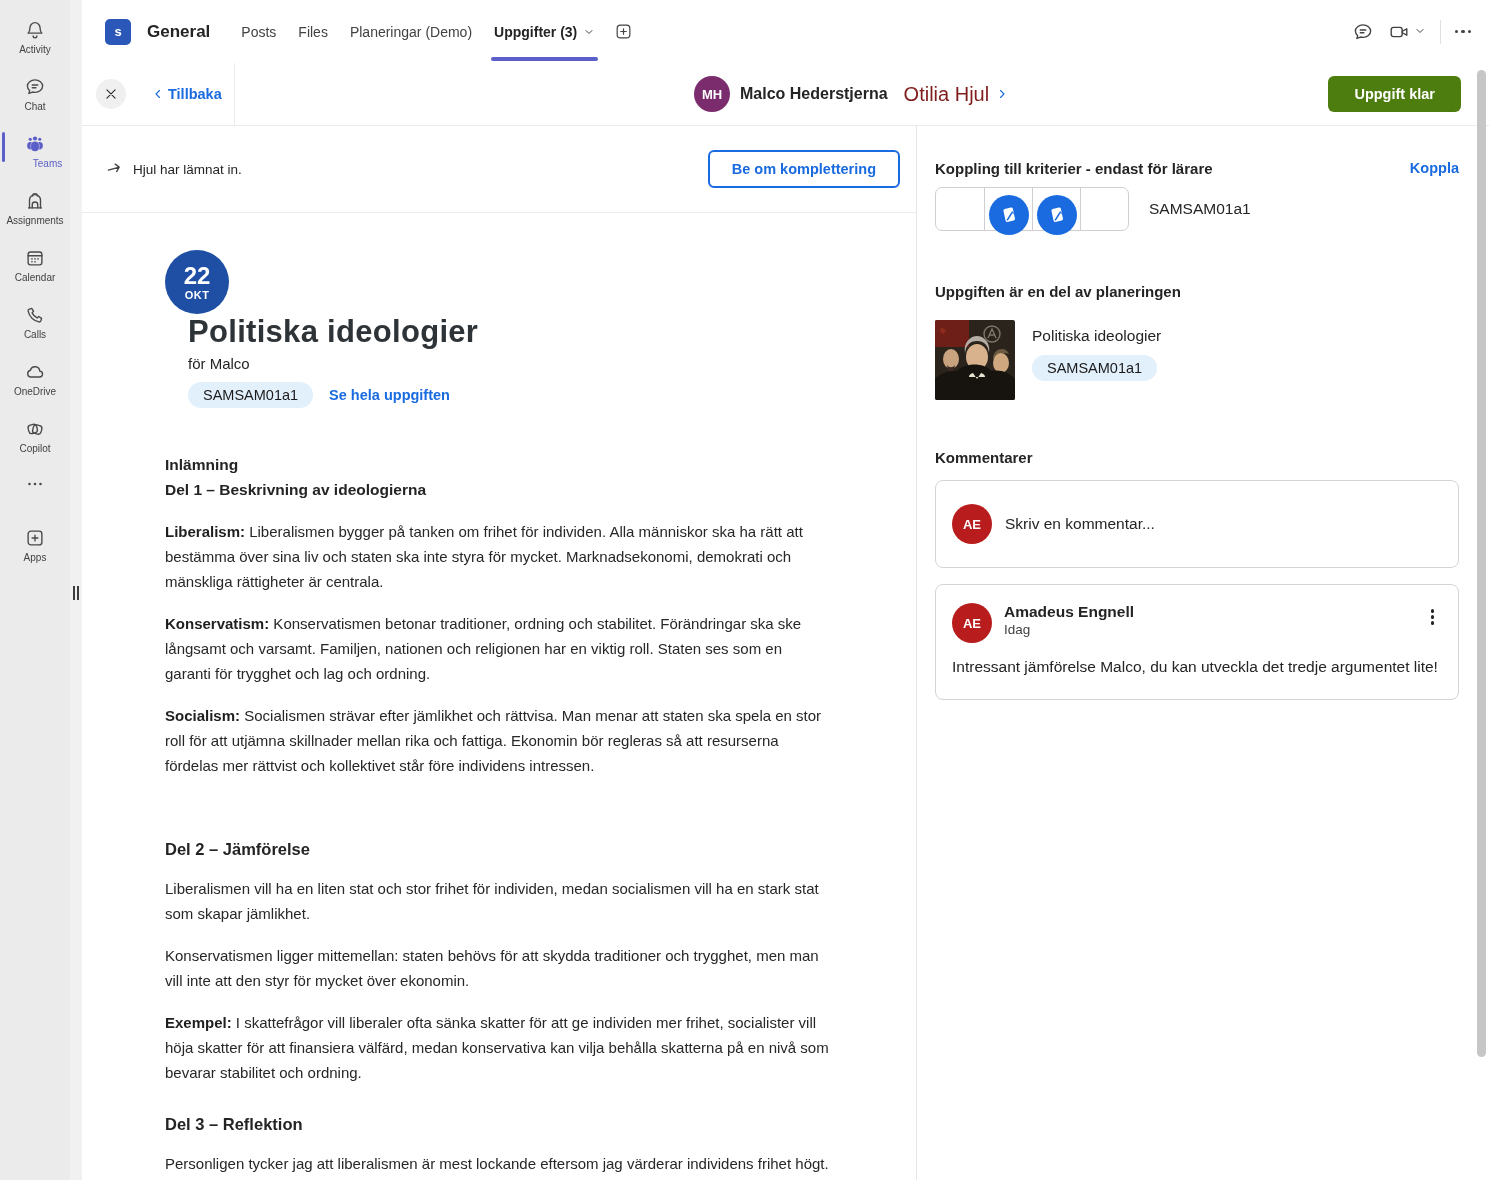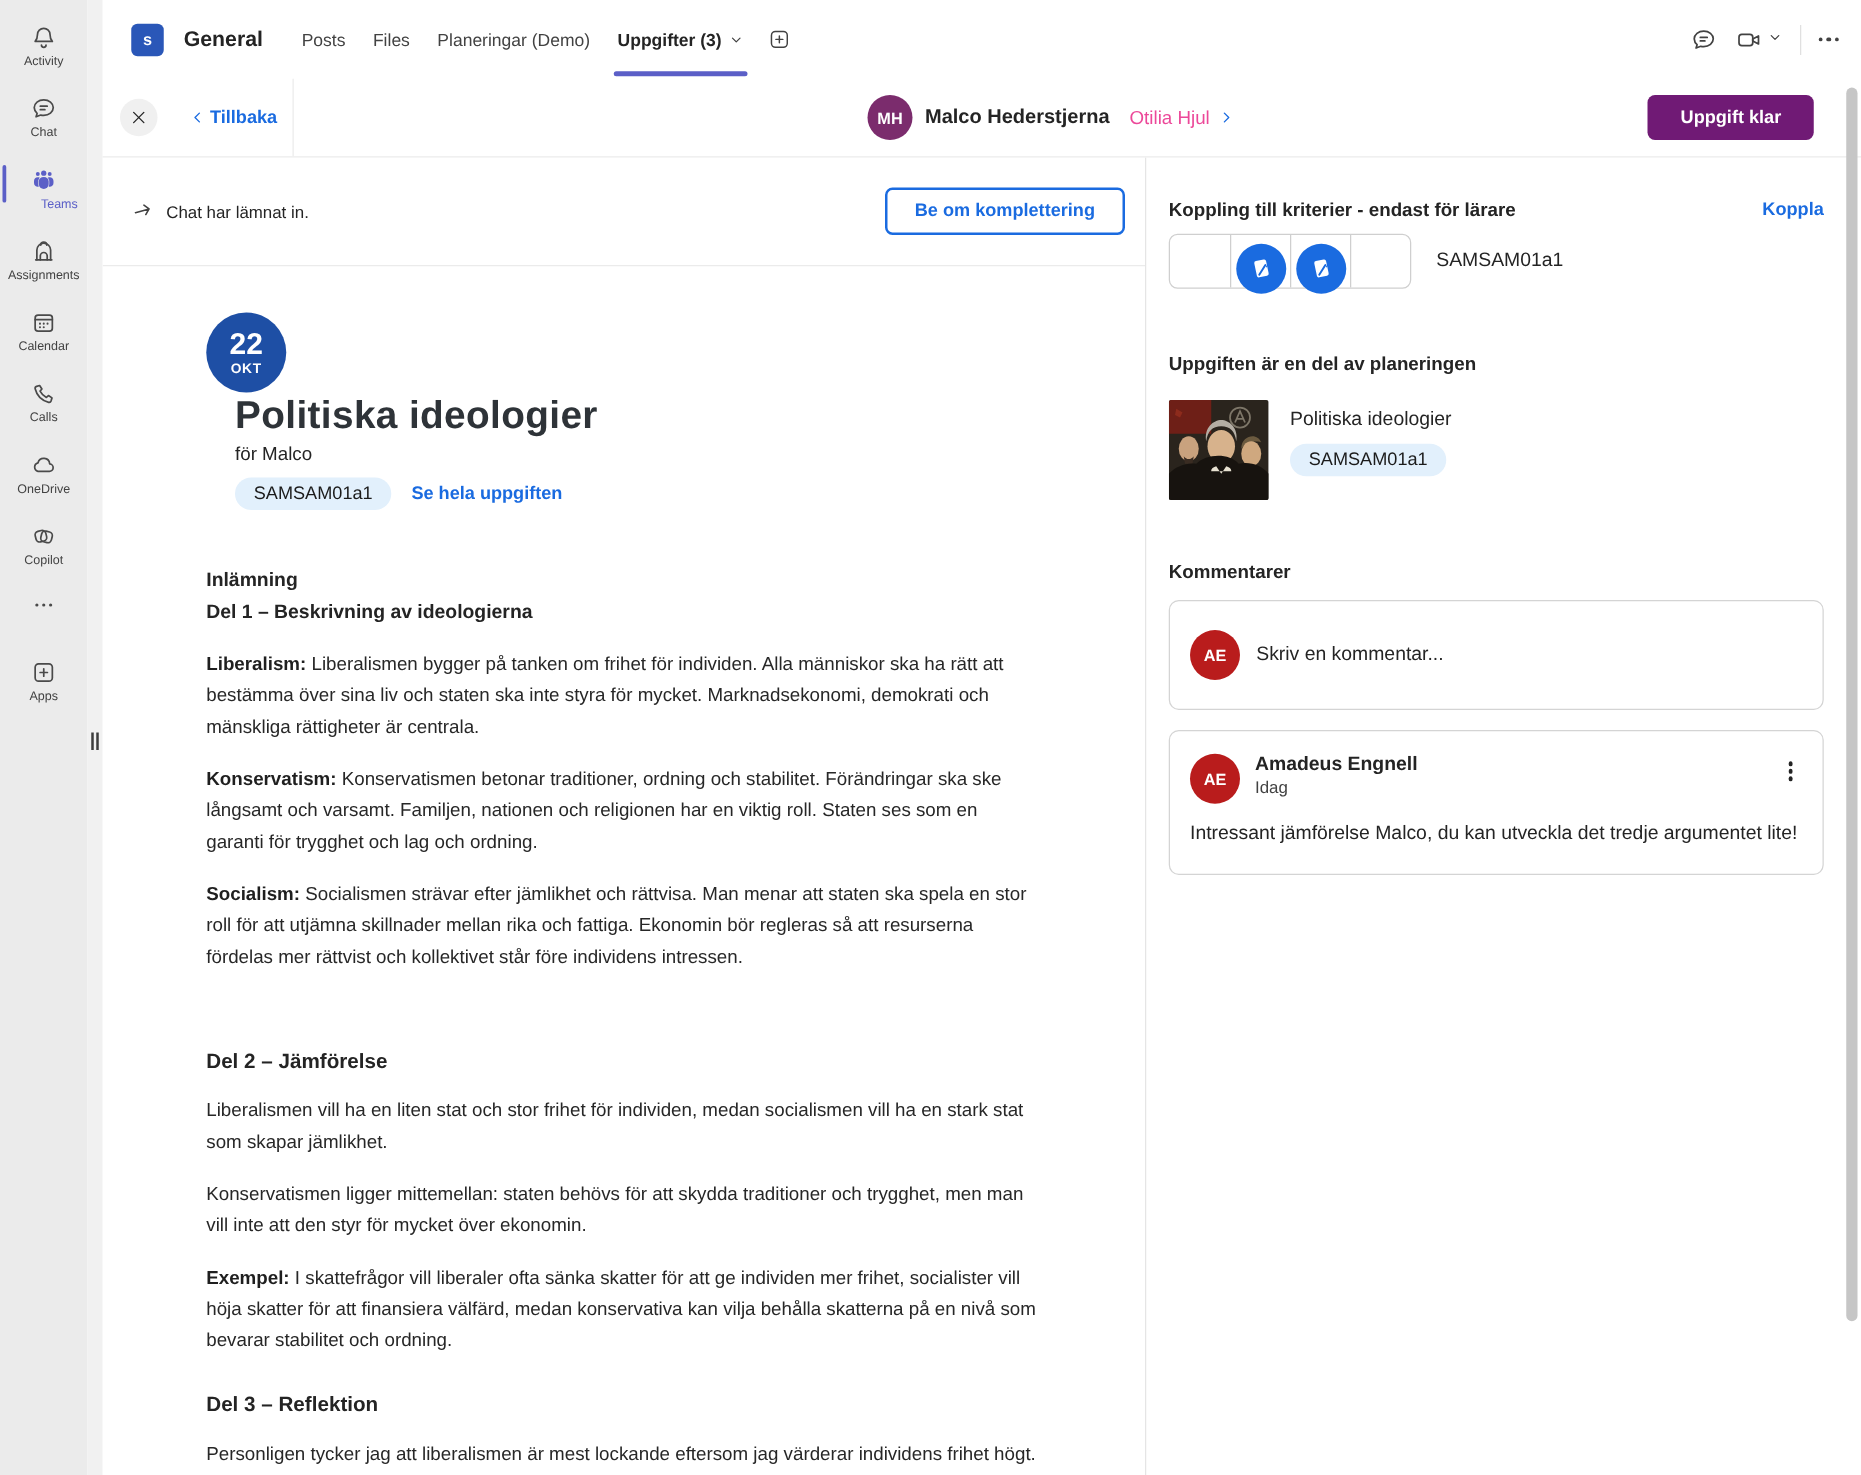--- a/index.html
+++ b/index.html
@@ -85,25 +85,25 @@
   }
   .back-link svg { width:12px; height:12px; }
   .subheader-vdiv { position:absolute; left:152px; top:0; bottom:0; width:1px; background:#ebebeb; }
   .person-group { position:absolute; left:612px; display:flex; align-items:center; }
   .avatar {
     width:36px; height:36px; border-radius:50%; background:#7b2c6d; color:#fff;
     display:flex; align-items:center; justify-content:center; font-size:13px; font-weight:bold;
     flex-shrink:0;
   }
   .person-name { font-size:16px; font-weight:bold; color:#242424; margin:0 16px 0 10px; }
-  .next-link { display:flex; align-items:center; gap:7px; color:#ec4899; font-size:15px; cursor:pointer; }
+  .next-link { display:flex; align-items:center; gap:7px; color:#7f1d1d; font-size:20px; cursor:pointer; }
   .next-link svg { width:12px; height:12px; }
   .done-btn {
-    position:absolute; right:38px; height:36px; padding:0 26px; border:none; border-radius:6px;
-    background:#701a75; color:#fff; font-size:14.5px; font-weight:bold;
+    position:absolute; right:28px; height:36px; padding:0 26px; border:none; border-radius:6px;
+    background:#4d7c0f; color:#fff; font-size:14.5px; font-weight:bold;
     font-family:"Liberation Sans", sans-serif; cursor:pointer;
   }
 
   
   .content { flex:1; display:flex; min-height:0; }
   .left-col { width:835px; flex-shrink:0; border-right:1px solid #e5e5e5; overflow:hidden; }
   .status-row {
     height:87px; border-bottom:1px solid #ebebeb; display:flex; align-items:center;
     padding:0 16px 0 23px;
   }
@@ -387,21 +387,21 @@
 
     <div class="content">
 
       <div class="left-col">
         <div class="status-row">
           <span class="status-arrow">
             <svg viewBox="0 0 24 24" fill="none" stroke="#424242" stroke-width="1.7" stroke-linecap="round" stroke-linejoin="round">
                 <path d="M4.5 13.5L19 9.5M13.5 5.5l5.5 4-3.5 6"></path>
               </svg>
           </span>
-          <span class="status-text">Chat har lämnat in.</span>
+          <span class="status-text">Hjul har lämnat in.</span>
           <button class="request-btn">Be om komplettering</button>
         </div>
 
         <div class="doc">
           <div class="title-row">
             <div class="date-badge">
               <span class="date-day">22</span>
               <span class="date-month">OKT</span>
             </div>
             <div class="title-info">

